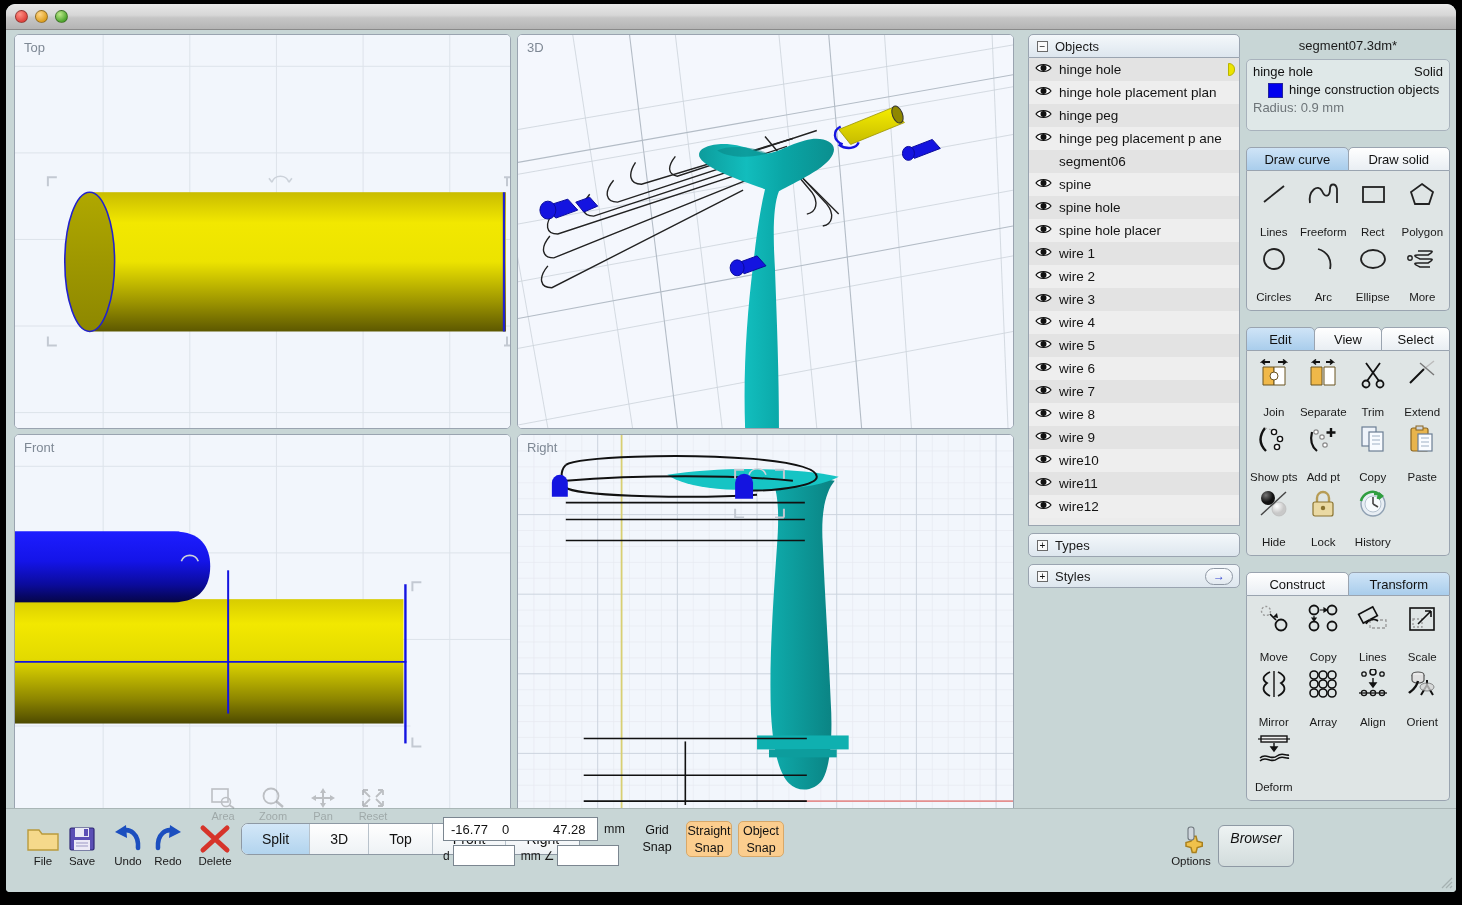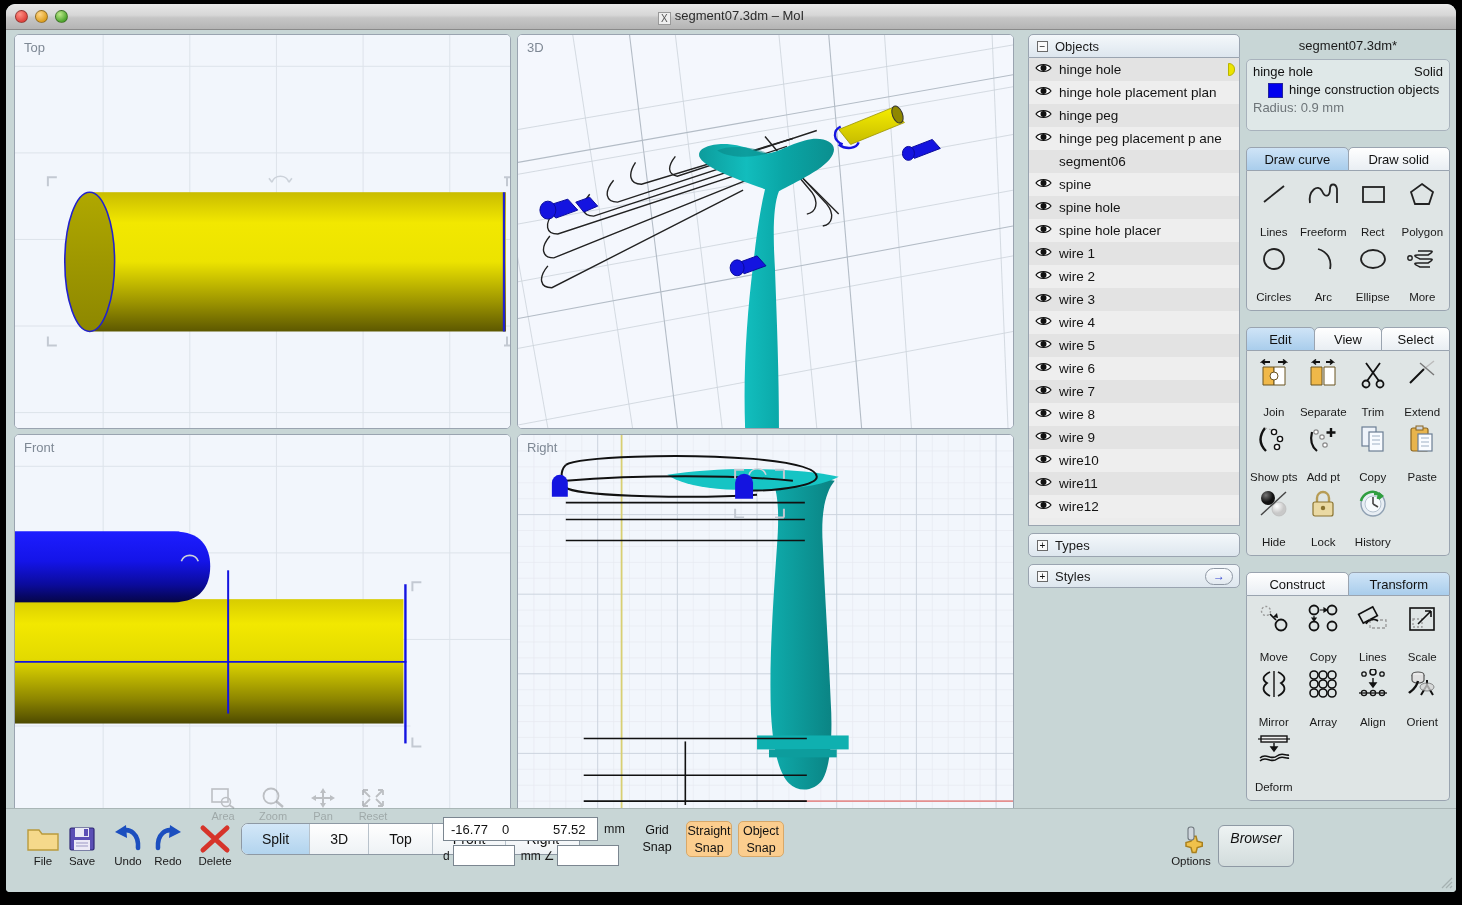--- a/index.html
+++ b/index.html
@@ -200,23 +200,20 @@
 </head>
 <body>
 
 <div class="window">
 
   <div class="titlebar">
     <div class="lights">
       <div class="light l-close"></div>
       <div class="light l-min"></div>
       <div class="light l-max"></div>
-    </div>
-    <div class="title-text">
-      <span class="title-icon">X</span><span>segment07.3dm – MoI</span>
     </div>
   </div>
 
   <div class="body-area">
 
     <div class="viewports">
 
       <div class="vp vp-top">
         <svg class="grid-svg" viewBox="0 0 497 395" preserveAspectRatio="none">
           <defs>
@@ -1060,21 +1057,21 @@
         <div class="viewbtn">Top</div>
         <div class="viewbtn">Front</div>
         <div class="viewbtn">Right</div>
       </div>
 
       <div class="coordpanel">
         <div class="coord-line1">
           <div class="coord-fields">
             <span>-16.77</span>
             <span>0</span>
-            <span>57.52</span>
+            <span>47.28</span>
           </div>
           <span class="unit">mm</span>
         </div>
         <div class="coord-line2">
           <span class="tiny-lbl">d</span>
           <input class="dfield" type="text" value="" style="">
           <span class="tiny-lbl" style="margin-left:6px;">mm</span>
           <span class="tiny-lbl">∠</span>
           <input class="dfield" type="text" value="" style="">
         </div>

